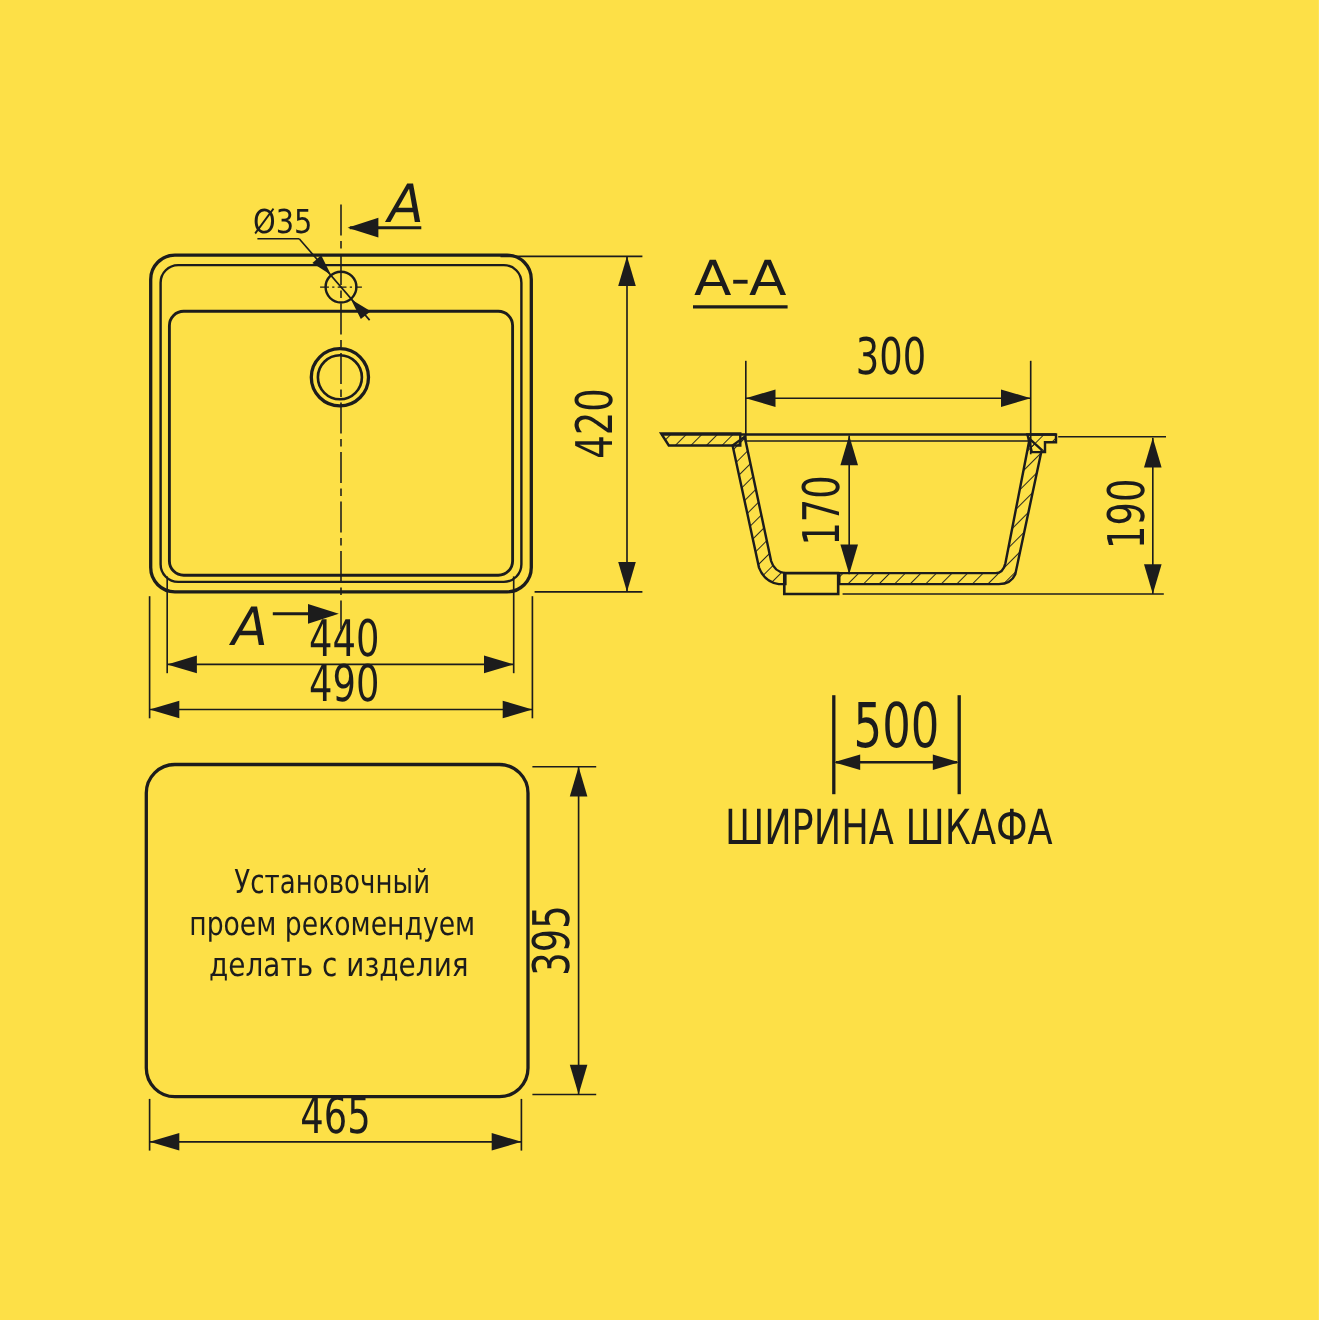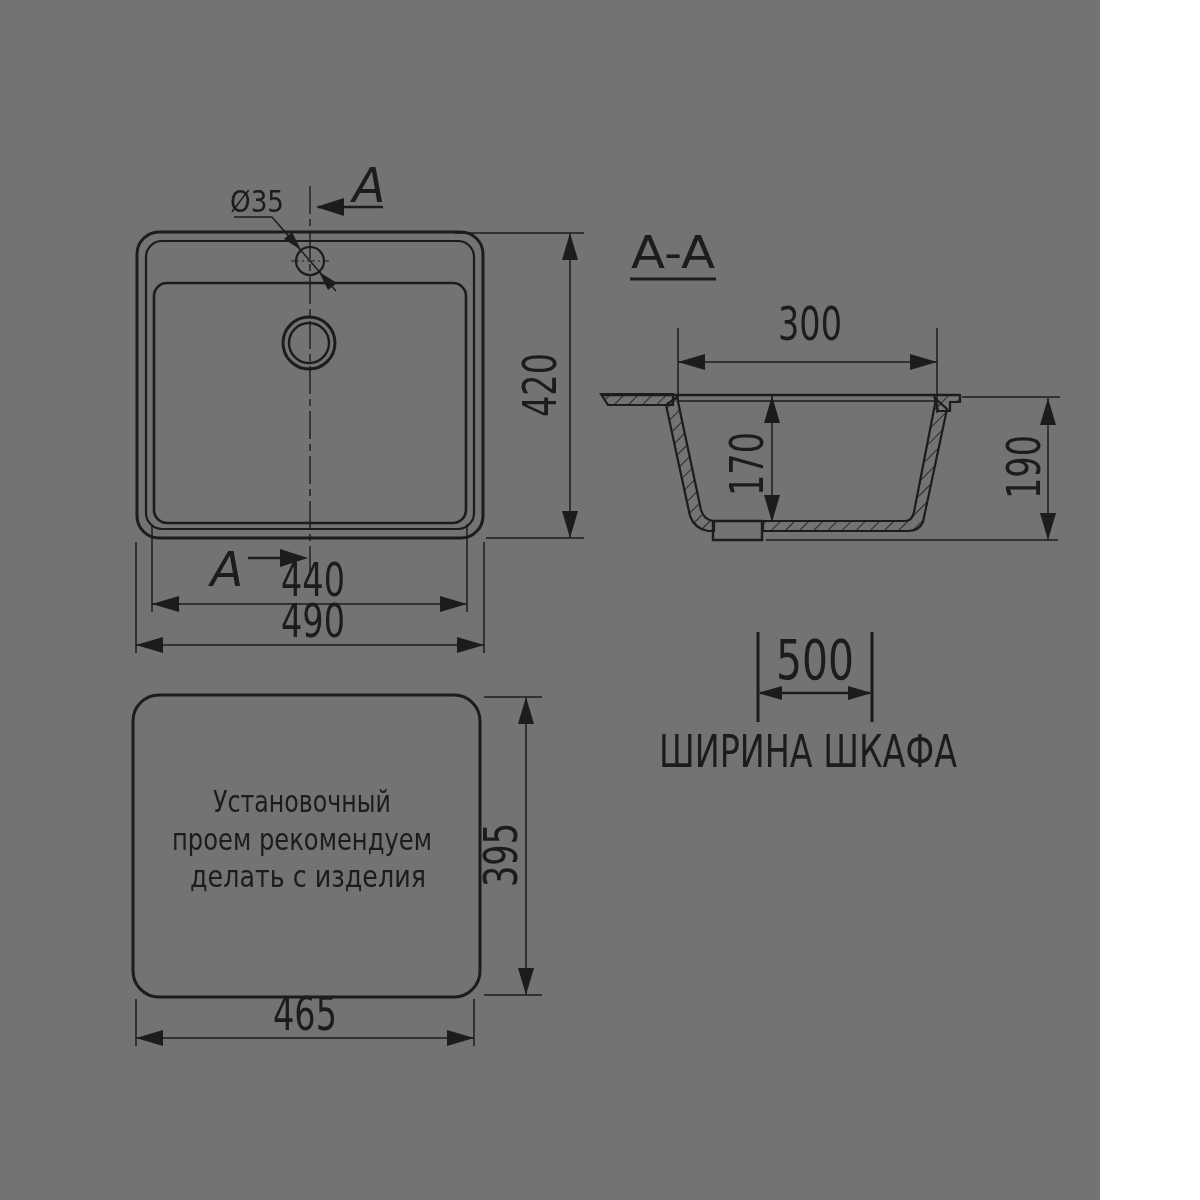--- a/index.html
+++ b/index.html
@@ -2,23 +2,23 @@
 <html><head>
 <meta charset="utf-8">
 <style>
   html, body {
     margin: 0;
     padding: 0;
     background: #ffffff;
   }
   .canvas {
     position: relative;
-    width: 1100px;
+    width: 1199px;
     height: 1200px;
-    background: #737373;
+    background: #fde047;
     font-family: "DejaVu Sans", sans-serif;
   }
   svg { display: block; }
   .obj     { stroke: #1c1c1c; fill: none; }
   .thick   { stroke-width: 3; }
   .mid     { stroke-width: 2.4; }
   .thin    { stroke-width: 1.5; }
   .center  { stroke-width: 1.4; stroke-dasharray: 28 5 7 5; }
   .hatched { fill: url(#hatch); stroke: #1c1c1c; stroke-width: 2.2; }
   .arrow   { fill: #1c1c1c; stroke: none; }

